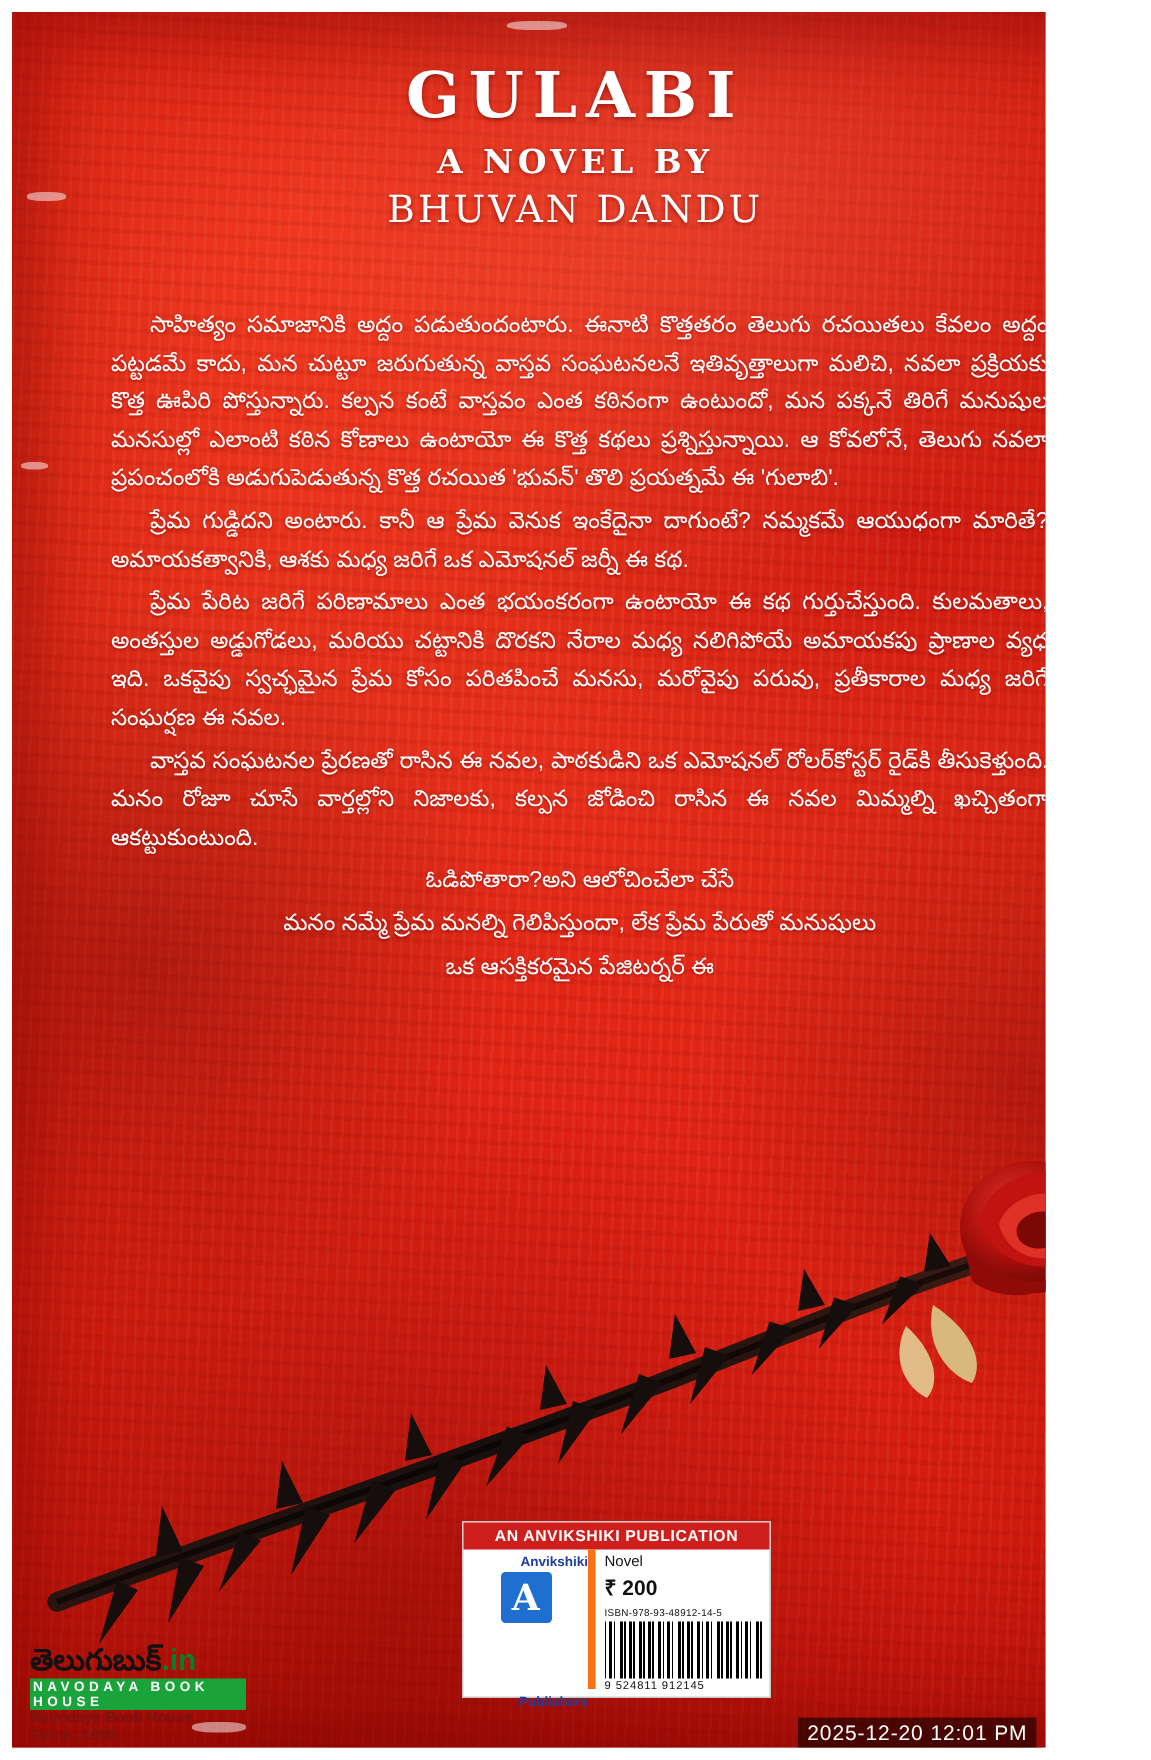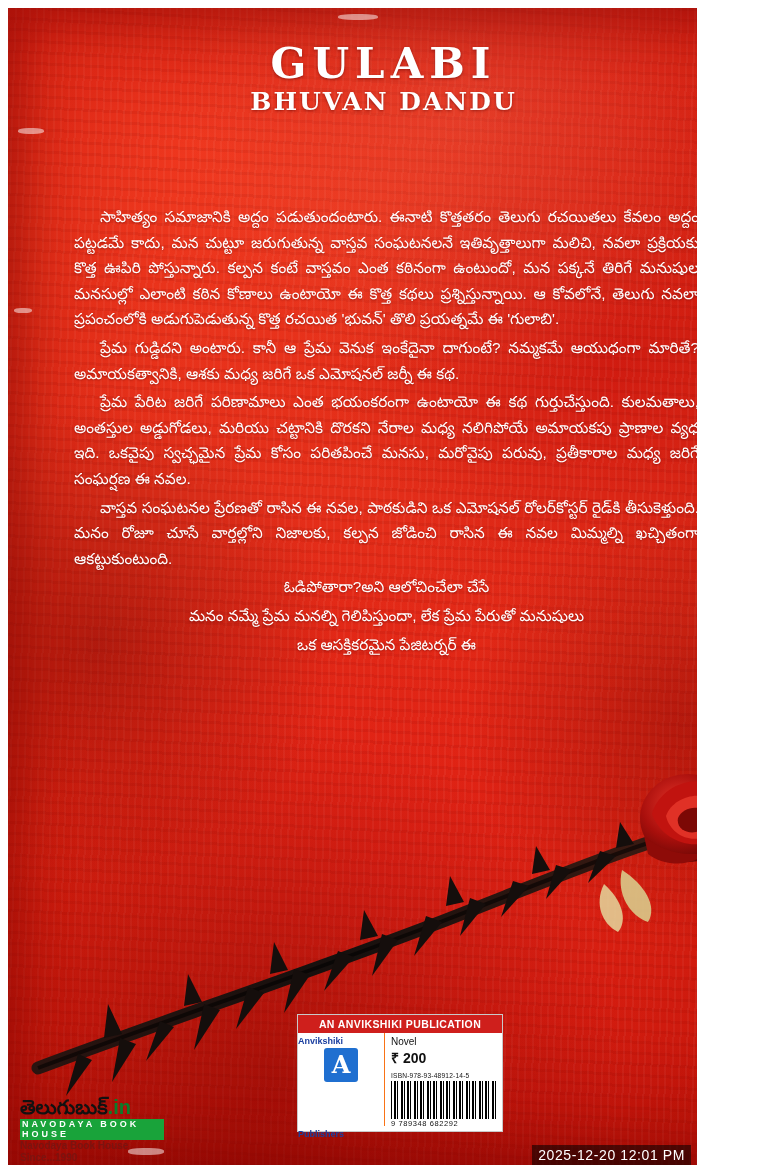--- a/index.html
+++ b/index.html
@@ -84,21 +84,21 @@
     font-size: 22px;
     letter-spacing: 3px;
     font-weight: 700;
     margin-top: 8px;
     line-height: 1.35;
   }
   .author {
     font-family: "DejaVu Serif", serif;
     font-size: 25px;
     letter-spacing: 2px;
-    font-weight: 700;
+    font-weight: 400;
     line-height: 1.3;
   }
   
   .blurb {
     position: absolute;
     left: 66px;
     right: 60px;
     top: 196px;
     color: #ffffff;
     font-family: "Liberation Sans", sans-serif;
@@ -120,21 +120,21 @@
     position: absolute;
     left: 0;
     top: 0;
     width: 751px;
     height: 1157px;
     pointer-events: none;
   }
   
   .pub-strip {
     position: absolute;
-    left: 289px;
+    left: 300px;
     top: 1006px;
     width: 204px;
     height: 116px;
     background: #ffffff;
     border: 1px solid #c9c9c9;
   }
   .pub-head {
     background: #cf1f1c;
     color: #ffffff;
     font-size: 10.5px;
@@ -142,23 +142,23 @@
     letter-spacing: .4px;
     text-align: center;
     padding: 3px 0 3px;
   }
   .pub-body {
     display: flex;
     height: 93px;
   }
   .pub-left {
     width: 86px;
-    text-align: left;
+    text-align: right;
     padding-top: 3px;
-    border-right: 1px solid #f97316;
+    border-right: 5px solid #f97316;
   }
   .pub-name {
     font-size: 9px;
     color: #1b3fa0;
     font-weight: 700;
   }
   .pub-logo {
     width: 34px;
     height: 34px;
     margin: 2px auto 2px;
@@ -277,20 +277,21 @@
 
     <div class="fleck" style="left:10px; top:120px; width:26px; height:6px;"></div>
     <div class="fleck" style="left:6px; top:300px; width:18px; height:5px;"></div>
     <div class="fleck" style="left:722px; top:210px; width:22px; height:6px;"></div>
     <div class="fleck" style="left:716px; top:520px; width:28px; height:5px;"></div>
     <div class="fleck" style="left:330px; top:6px; width:40px; height:6px;"></div>
     <div class="fleck" style="left:120px; top:1140px; width:36px; height:7px;"></div>
 
     <div class="title-block">
       <div class="book-title">GULABI</div>
+      <div class="byline">A NOVEL BY</div>
       <div class="author">BHUVAN DANDU</div>
     </div>
 
     <div class="blurb">
       <p>సాహిత్యం సమాజానికి అద్దం పడుతుందంటారు. ఈనాటి కొత్తతరం తెలుగు రచయితలు కేవలం అద్దం పట్టడమే కాదు, మన చుట్టూ జరుగుతున్న వాస్తవ సంఘటనలనే ఇతివృత్తాలుగా మలిచి, నవలా ప్రక్రియకు కొత్త ఊపిరి పోస్తున్నారు. కల్పన కంటే వాస్తవం ఎంత కఠినంగా ఉంటుందో, మన పక్కనే తిరిగే మనుషుల మనసుల్లో ఎలాంటి కఠిన కోణాలు ఉంటాయో ఈ కొత్త కథలు ప్రశ్నిస్తున్నాయి. ఆ కోవలోనే, తెలుగు నవలా ప్రపంచంలోకి అడుగుపెడుతున్న కొత్త రచయిత 'భువన్' తొలి ప్రయత్నమే ఈ 'గులాబి'.</p>
       <p>ప్రేమ గుడ్డిదని అంటారు. కానీ ఆ ప్రేమ వెనుక ఇంకేదైనా దాగుంటే? నమ్మకమే ఆయుధంగా మారితే? అమాయకత్వానికి, ఆశకు మధ్య జరిగే ఒక ఎమోషనల్ జర్నీ ఈ కథ.</p>
       <p>ప్రేమ పేరిట జరిగే పరిణామాలు ఎంత భయంకరంగా ఉంటాయో ఈ కథ గుర్తుచేస్తుంది. కులమతాలు, అంతస్తుల అడ్డుగోడలు, మరియు చట్టానికి దొరకని నేరాల మధ్య నలిగిపోయే అమాయకపు ప్రాణాల వ్యధ ఇది. ఒకవైపు స్వచ్ఛమైన ప్రేమ కోసం పరితపించే మనసు, మరోవైపు పరువు, ప్రతీకారాల మధ్య జరిగే సంఘర్షణ ఈ నవల.</p>
       <p>వాస్తవ సంఘటనల ప్రేరణతో రాసిన ఈ నవల, పాఠకుడిని ఒక ఎమోషనల్ రోలర్‌కోస్టర్ రైడ్‌కి తీసుకెళ్తుంది. మనం రోజూ చూసే వార్తల్లోని నిజాలకు, కల్పన జోడించి రాసిన ఈ నవల మిమ్మల్ని ఖచ్చితంగా ఆకట్టుకుంటుంది.</p>
       <p class="center">ఓడిపోతారా?అని ఆలోచించేలా చేసే</p>
       <p class="center">మనం నమ్మే ప్రేమ మనల్ని గెలిపిస్తుందా, లేక ప్రేమ పేరుతో మనుషులు</p>
@@ -357,21 +358,21 @@
         <div class="pub-left">
           <div class="pub-name">Anvikshiki</div>
           <div class="pub-logo"></div>
           <div class="pub-sub">Publishers</div>
         </div>
         <div class="pub-right">
           <div class="pub-cat">Novel</div>
           <div class="pub-price">₹ 200</div>
           <div class="pub-isbn">ISBN-978-93-48912-14-5</div>
           <div class="barcode"></div>
-          <div class="barcode-num">9 789348 682292</div>
+          <div class="barcode-num">9 524811 912145</div>
         </div>
       </div>
     </div>
   </div>
 
   <div class="wm-logo">
     <div class="l1"><span>తెలుగుబుక్</span><span class="dotin">.in</span></div>
     <span class="l2">NAVODAYA BOOK HOUSE</span>
     <div class="l3">Navodaya Book House</div>
     <div class="l3">Since...1990</div>

